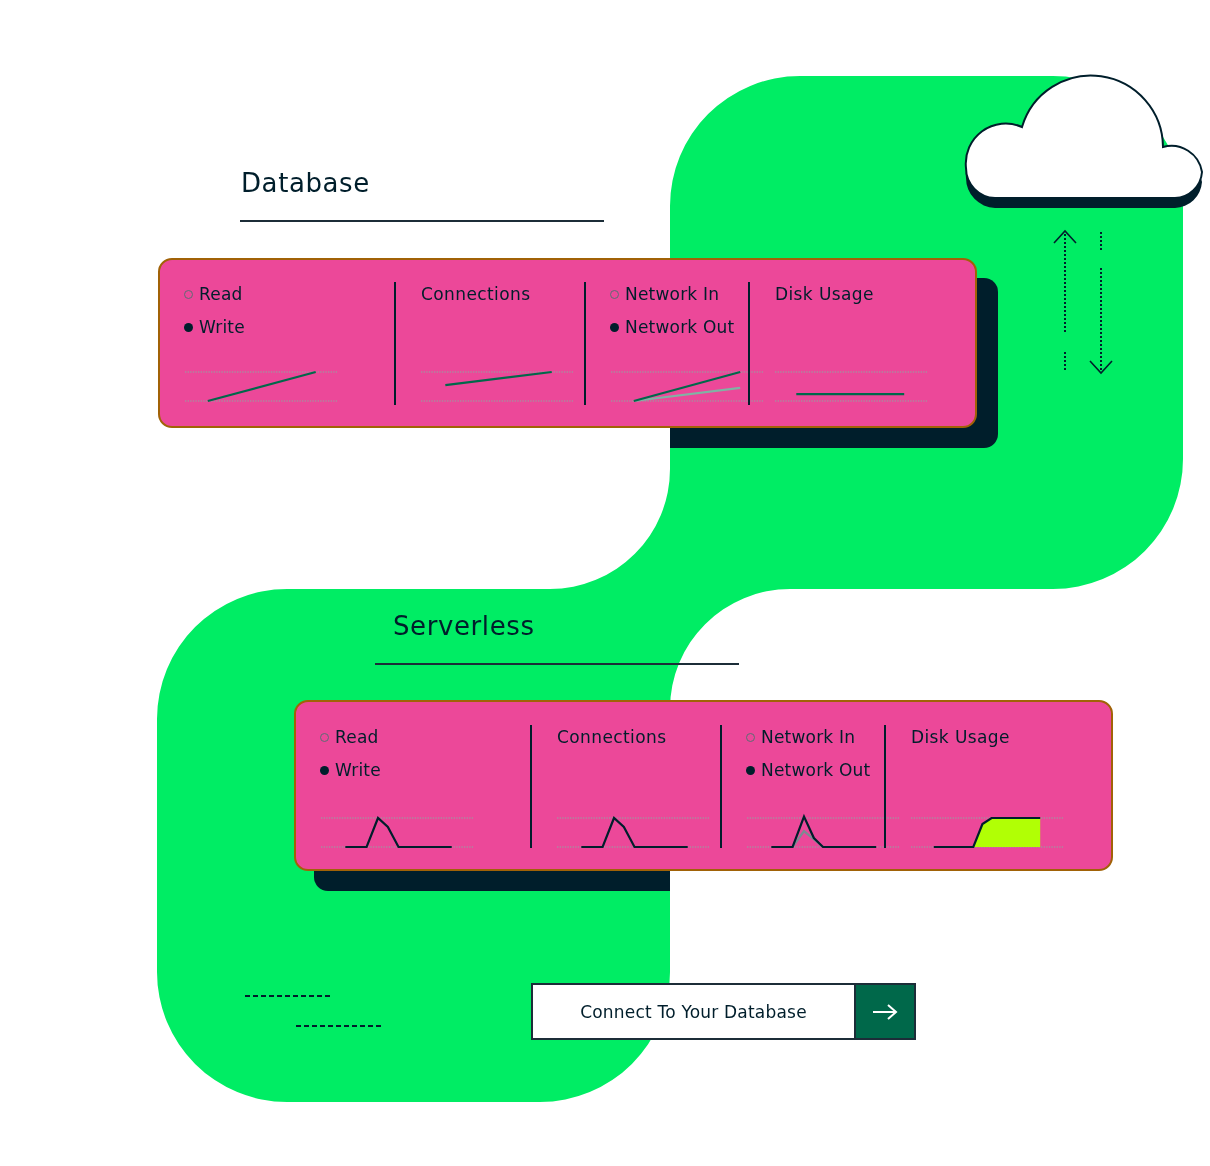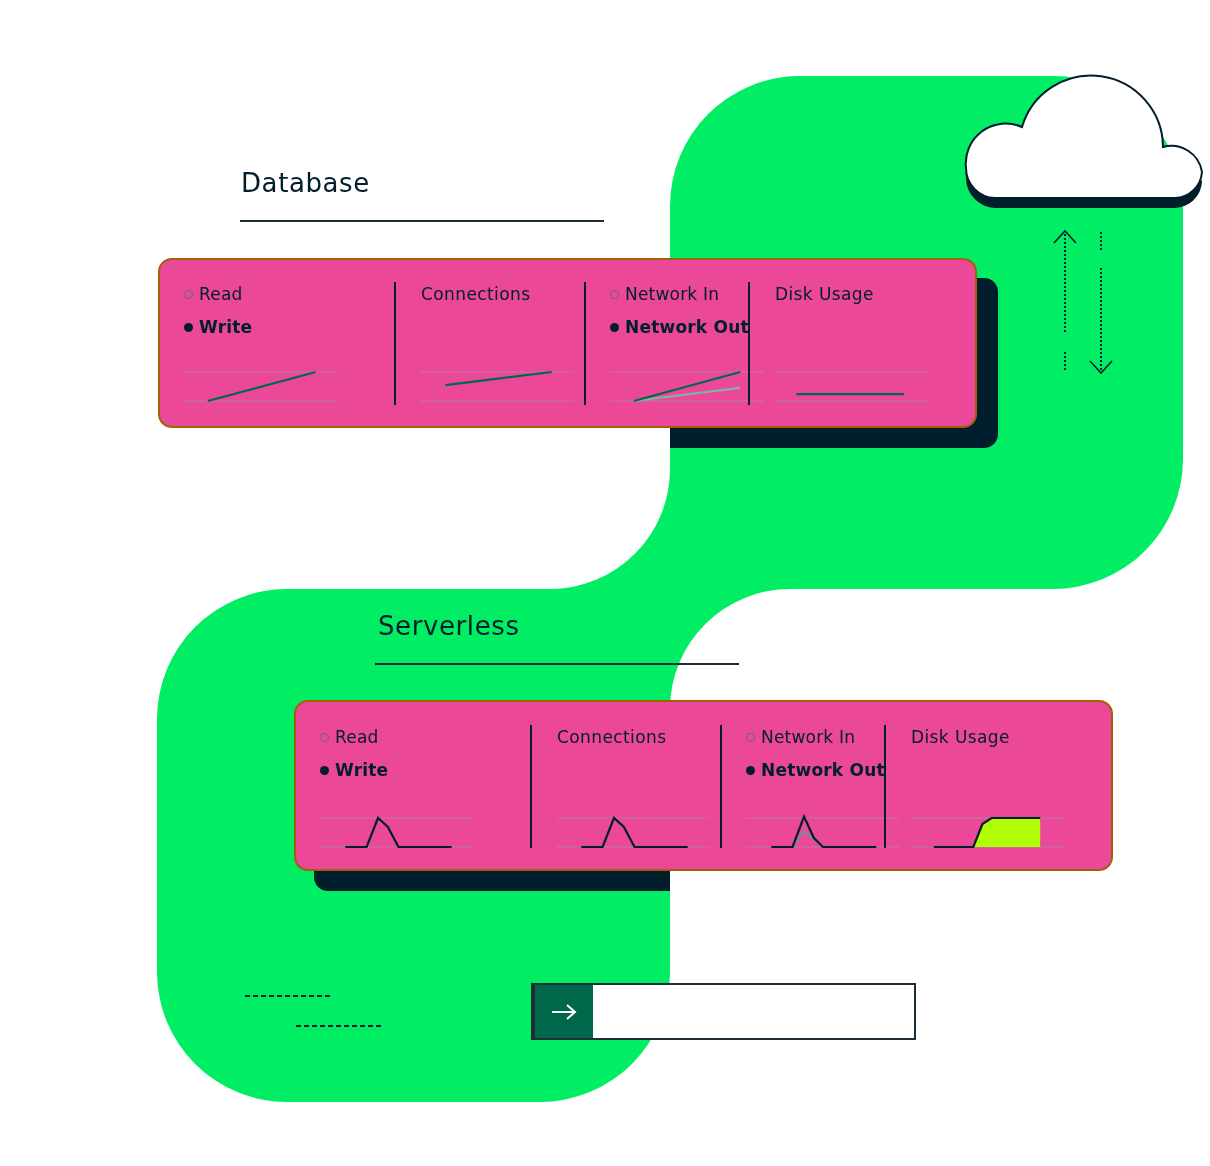--- a/index.html
+++ b/index.html
@@ -12,21 +12,21 @@
   .card { position: absolute; box-sizing: border-box; width: 819px; border: 2px solid #a16207;
           border-radius: 14px; background: #ec4899; }
   .card.cluster { left: 158px; top: 258px; height: 170px; }
   .card.serverless { left: 294px; top: 700px; height: 171px; }
   .col { position: absolute; top: 0; bottom: 0; width: 204px; }
   .col.c0 { left: 0; } .col.c1 { left: 192px; margin-left: 44px; } .col.c2 { left: 426px; } .col.c3 { left: 590px; }
   .divider { position: absolute; left: -2px; top: 22px; width: 2px; height: 123px; background: #001e2b; }
   .serverless .divider { top: 23px; }
   .legend-row { position: absolute; left: 24px; height: 22px; line-height: 22px; font-size: 17px;
                 white-space: nowrap; display: flex; align-items: center; letter-spacing: 0.2px; }
-  .legend-row.r0 { top: 23px; } .legend-row.r1 { top: 56px; font-weight: bold; }
+  .legend-row.r0 { top: 23px; } .legend-row.r1 { top: 56px; }
   .serverless .legend-row.r0 { top: 24px; } .serverless .legend-row.r1 { top: 57px; }
   .dot { display: inline-block; box-sizing: border-box; width: 9px; height: 9px; border-radius: 50%;
          margin-right: 6px; }
   .dot.hollow { border: 1.6px solid #5d6c74; background: transparent; }
   .dot.filled { background: #001e2b; }
   .panel-title { position: absolute; left: 25px; top: 23px; line-height: 22px; font-size: 17px;
                  letter-spacing: 0.4px; white-space: nowrap; }
   .serverless .panel-title { top: 24px; }
   svg.spark { position: absolute; left: 25px; top: 106px; overflow: visible; }
   .serverless svg.spark { top: 110px; }
@@ -122,21 +122,21 @@
     <div class="divider"></div>
     <div class="panel-title">Disk Usage</div>
     <svg class="spark" width="152" height="41" viewBox="0 0 152 41">
       <line class="grid" x1="0" y1="6" x2="152" y2="6"></line>
       <line class="grid" x1="0" y1="35" x2="152" y2="35"></line>
     <polyline points="21.28,28.04 129.2,28.04" fill="none" stroke="#00684a" stroke-width="2.2" stroke-linejoin="miter"></polyline>
       </svg>
   </div>
 </div>
 
-<div class="section-title" style="left:378px; top:611px;text-align:right;">Serverless</div>
+<div class="section-title" style="left:393px; top:611px;text-align:right;">Serverless</div>
 <div class="title-rule" style="left:375px; top:663px; width:364px;"></div>
 
 <div class="card serverless">
   <div class="col c0">
     <div class="legend-row r0">
       <span class="dot hollow"></span>
       <span>Read</span>
     </div>
     <div class="legend-row r1">
       <span class="dot filled"></span>
@@ -180,19 +180,20 @@
     <svg class="spark" width="152" height="41" viewBox="0 0 152 41">
       <line class="grid" x1="0" y1="6" x2="152" y2="6"></line>
       <line class="grid" x1="0" y1="35" x2="152" y2="35"></line>
     <polygon points="62.31999999999999,35 71.44,12.09 80.56,6 129.2,6 129.2,35 62.31999999999999,35" fill="#b1ff05"></polygon>
         <polyline points="22.8,35 62.31999999999999,35 71.44,12.09 80.56,6 129.2,6" fill="none" stroke="#001e2b" stroke-width="2.2" stroke-linejoin="miter"></polyline>
       </svg>
   </div>
 </div>
 
 <div class="cta">
+  <div class="cta-label">Connect To Your Database</div>
   <div class="cta-arrow">
     <svg width="26" height="16" viewBox="0 0 26 16">
       <line x1="1" y1="8" x2="24" y2="8" stroke="#ffffff" stroke-width="2"></line>
       <polyline points="16,1 24,8 16,15" fill="none" stroke="#ffffff" stroke-width="2"></polyline>
     </svg>
   </div>
 </div>
 
 </body></html>

